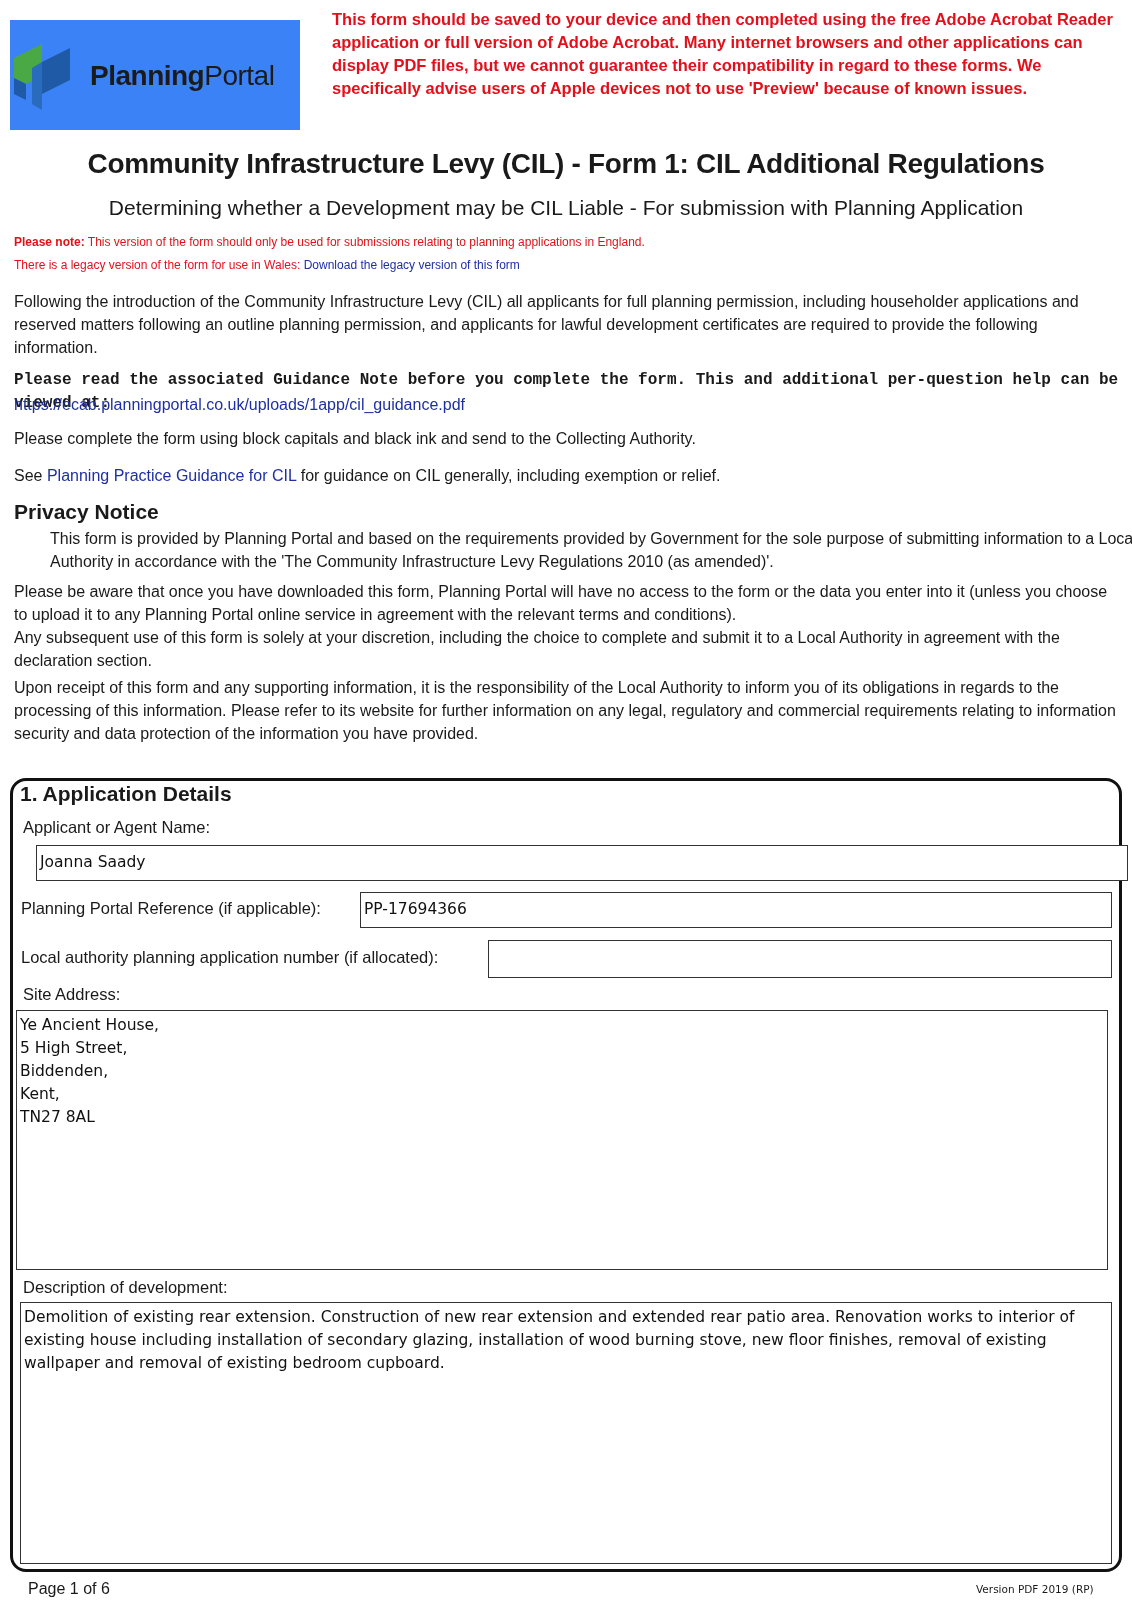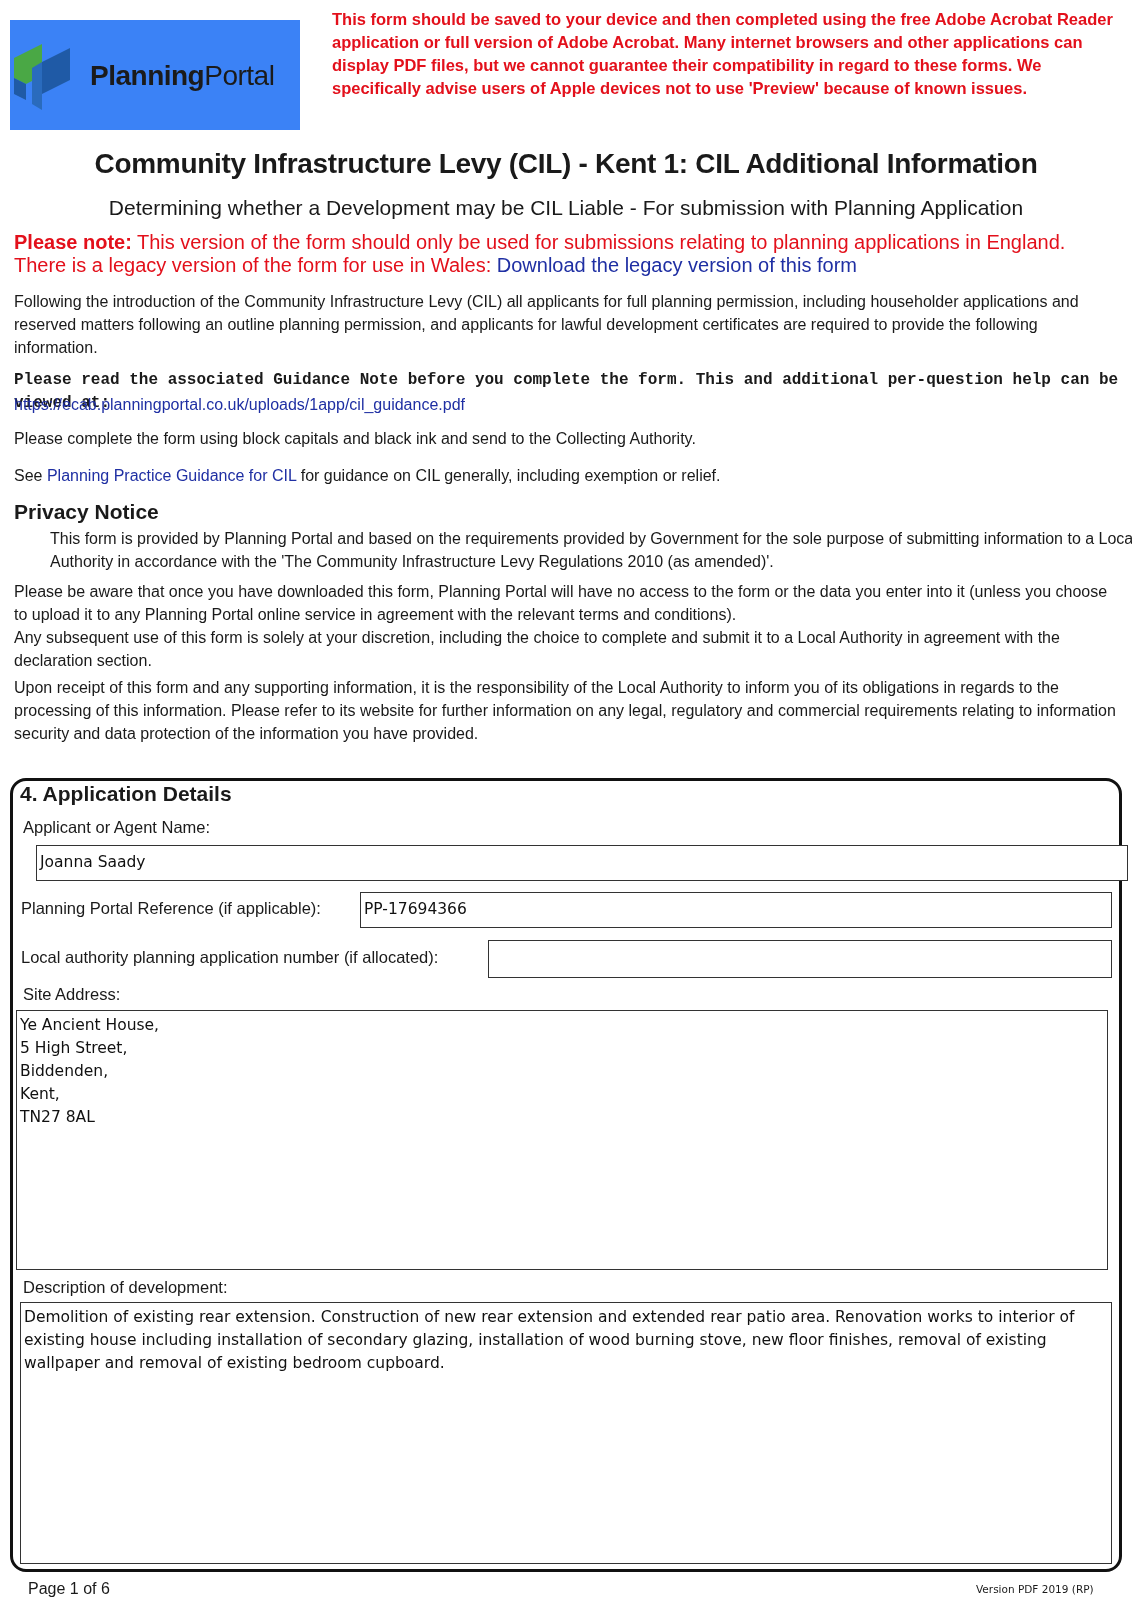--- a/index.html
+++ b/index.html
@@ -13,21 +13,21 @@
   .logo svg { position: absolute; left: 4px; top: 20px; }
   .logo-text { position: absolute; left: 80px; top: 40px; font-size: 28px; letter-spacing: -0.5px; color: #1b1b1b; }
   .logo-text b { font-weight: 700; }
   .logo-text span.light { font-weight: 400; }
   .warning {
     left: 332px; top: 8px; width: 790px; color: #e3101b; font-weight: 700;
     font-size: 16.5px; line-height: 23px;
   }
   .title { left: 0; top: 148px; width: 1132px; text-align: center; font-size: 28px; font-weight: 700; letter-spacing: -0.3px; }
   .subtitle { left: 0; top: 196px; width: 1132px; text-align: center; font-size: 21px; color: #1a1a1a; }
-  .note { left: 14px; width: 1110px; font-size: 20px; line-height: 23px; color: #e3101b; }
+  .note { left: 14px; width: 1110px; font-size: 12px; line-height: 23px; color: #e3101b; }
   .note b { font-weight: 700; }
   .link { color: #1f2fa3; cursor: pointer; }
   .para { left: 14px; width: 1105px; font-size: 16px; line-height: 23px; color: #1a1a1a; }
   .bold { font-weight: 700; }
   .h2 { left: 14px; font-size: 21px; font-weight: 700; }
   .section {
     left: 10px; top: 778px; width: 1112px; height: 794px;
     border: 3px solid #111; border-radius: 16px; box-sizing: border-box;
   }
   .sec-title { left: 20px; top: 782px; font-size: 21px; font-weight: 700; }
@@ -49,21 +49,21 @@
     <polygon points="0,18 28,4 28,36 12,44 0,38" fill="#4aa845"></polygon>
     <polygon points="0,38 12,44 12,60 0,54" fill="#1f5aa6"></polygon>
     <polygon points="28,36 28,22 56,8 56,40 28,54 28,40" fill="#1f5aa6"></polygon>
     <polygon points="18,28 28,22 28,70 18,64" fill="#2a6bbd"></polygon>
   </svg>
   <div class="logo-text"><b>Planning</b><span class="light">Portal</span></div>
 </div>
 
 <div class="abs warning">This form should be saved to your device and then completed using the free Adobe Acrobat Reader application or full version of Adobe Acrobat. Many internet browsers and other applications can display PDF files, but we cannot guarantee their compatibility in regard to these forms. We specifically advise users of Apple devices not to use 'Preview' because of known issues.</div>
 
-<div class="abs title">Community Infrastructure Levy (CIL) - Kent 1: CIL Additional Information</div>
+<div class="abs title">Community Infrastructure Levy (CIL) - Form 1: CIL Additional Regulations</div>
 <div class="abs subtitle">Determining whether a Development may be CIL Liable - For  submission with Planning Application</div>
 
 <div class="abs note" style="top:231px;">
   <b>Please note:</b><span> This version of the form should only be used for submissions relating to planning applications in England.</span>
 </div>
 <div class="abs note" style="top:254px;">
   <span>There is a legacy version of the form for use in Wales: </span><span class="link">Download the legacy version of this form</span>
 </div>
 
 <div class="abs para" style="top:290px;">Following the introduction of the Community Infrastructure Levy (CIL) all applicants for full planning permission, including householder applications and reserved matters following an outline planning permission, and applicants for lawful development certificates are required to provide the following information.</div>
@@ -76,21 +76,21 @@
   <span>See </span><span class="link">Planning Practice Guidance for CIL</span><span> for guidance on CIL generally, including exemption or relief.</span>
 </div>
 
 <div class="abs h2" style="top:500px;">Privacy Notice</div>
 <div class="abs para" style="top:527px;margin-left:36px;">This form is provided by Planning Portal and based on the requirements provided by Government for the sole purpose of submitting information to a Local Authority in accordance with the 'The Community Infrastructure Levy Regulations 2010 (as amended)'.</div>
 <div class="abs para" style="top:580px;">Please be aware that once you have downloaded this form, Planning Portal will have no access to the form or the data you enter into it (unless you choose to upload it to any Planning Portal online service in agreement with the relevant terms and conditions).</div>
 <div class="abs para" style="top:626px;">Any subsequent use of this form is solely at your discretion, including the choice to complete and submit it to a Local Authority in agreement with the declaration section.</div>
 <div class="abs para" style="top:676px;">Upon receipt of this form and any supporting information, it is the responsibility of the Local Authority to inform you of its obligations in regards to the processing of this information. Please refer to its website for further information on any legal, regulatory and commercial requirements relating to information security and data protection of the information you have provided.</div>
 
 <div class="abs section"></div>
-<div class="abs sec-title">4. Application Details</div>
+<div class="abs sec-title">1. Application Details</div>
 
 <div class="abs label" style="left:23px; top:818px;">Applicant or Agent Name:</div>
 <div class="abs field" style="left:36px; top:845px; width:1092px; height:36px; padding-top:5px;">Joanna Saady</div>
 
 <div class="abs label" style="left:21px; top:899px;">Planning Portal Reference (if applicable):</div>
 <div class="abs field" style="left:360px; top:892px; width:752px; height:36px; padding-top:5px;">PP-17694366</div>
 
 <div class="abs label" style="left:21px; top:948px;">Local authority planning application number (if allocated):</div>
 <div class="abs field" style="left:488px; top:940px; width:624px; height:38px;"></div>
 

